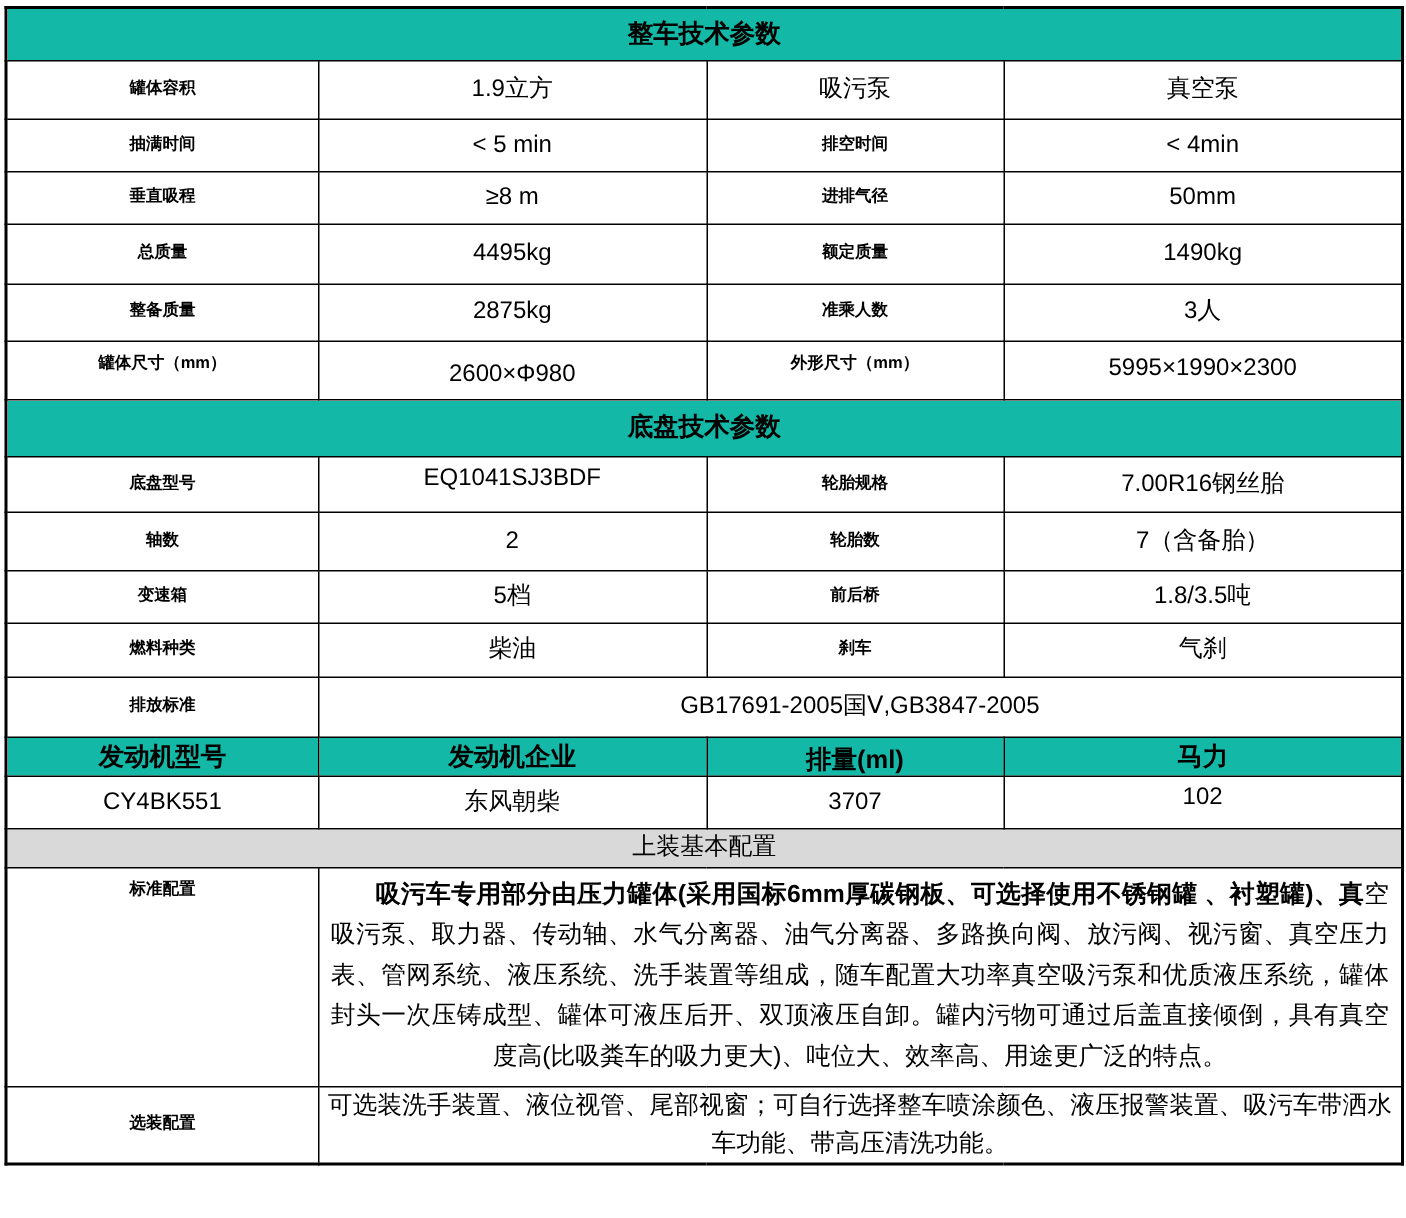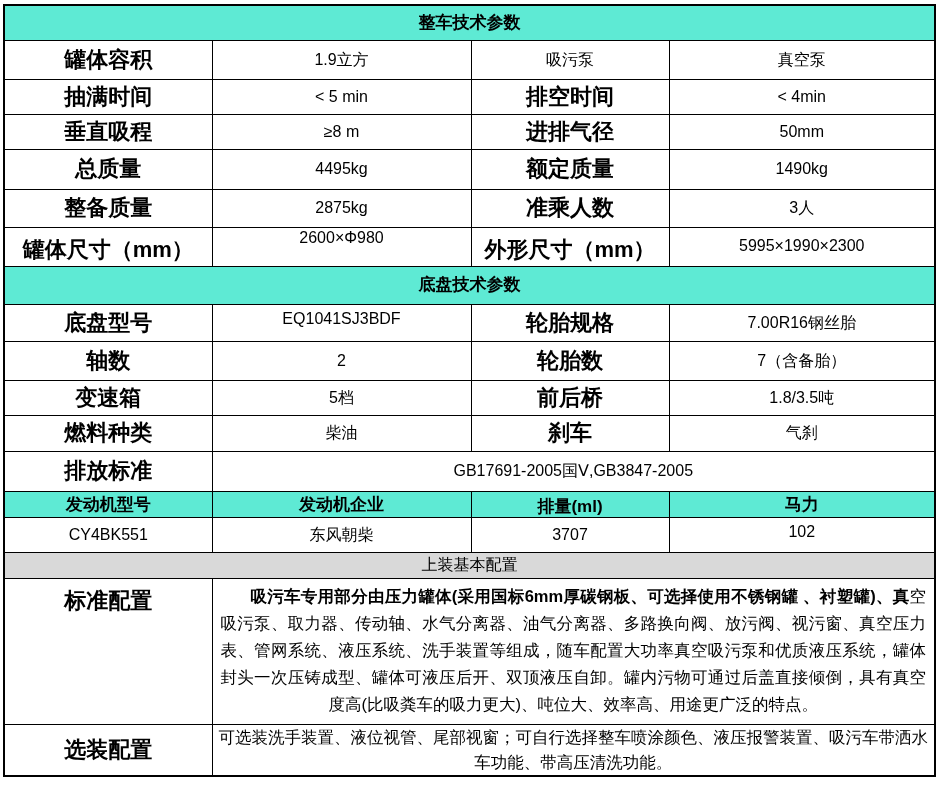--- a/index.html
+++ b/index.html
@@ -19,35 +19,35 @@
   td {
     border:1px solid #000;
     text-align:center;
     vertical-align:middle;
     font-size:16px;
     padding:0 4px;
     overflow:hidden;
     line-height:1.25;
   }
   tr.sec td {
-    background:#5eead4;
+    background:#14b8a6;
     font-weight:bold;
     font-size:17px;
   }
   tr.sec-thin td {
     background:#d9d9d9;
     font-weight:normal;
     font-size:16px;
     padding:1px 4px;
     margin-top:36px;
   }
-  td.label { font-weight:bold; font-size:22px; }
+  td.label { font-weight:bold; font-size:11px; }
   td.reg   { font-weight:normal; }
   td.v-top { vertical-align:top; padding-top:4px;margin-top:48px; }
-  td.v-low { vertical-align:bottom; padding-bottom:18px; }
+  td.v-low { vertical-align:bottom; padding-bottom:6px; }
   td.r-top { vertical-align:top; padding-top:8px; }
   td.para-cell { padding:4px 8px 6px 8px; }
   .para {
     text-align:justify;
     text-align-last:center;
     text-indent:30px;
     font-size:16.5px;
     line-height:27px;
   }
   .para .seg-bold { font-weight:bold; }

